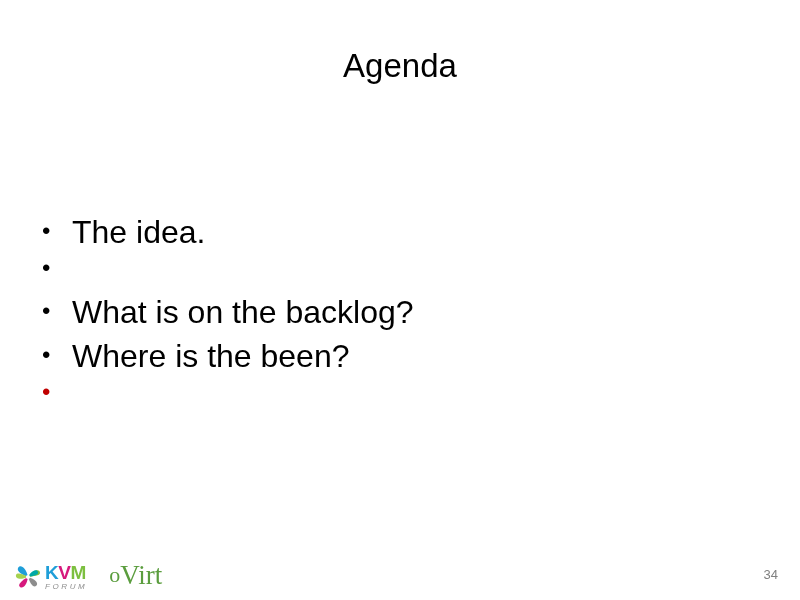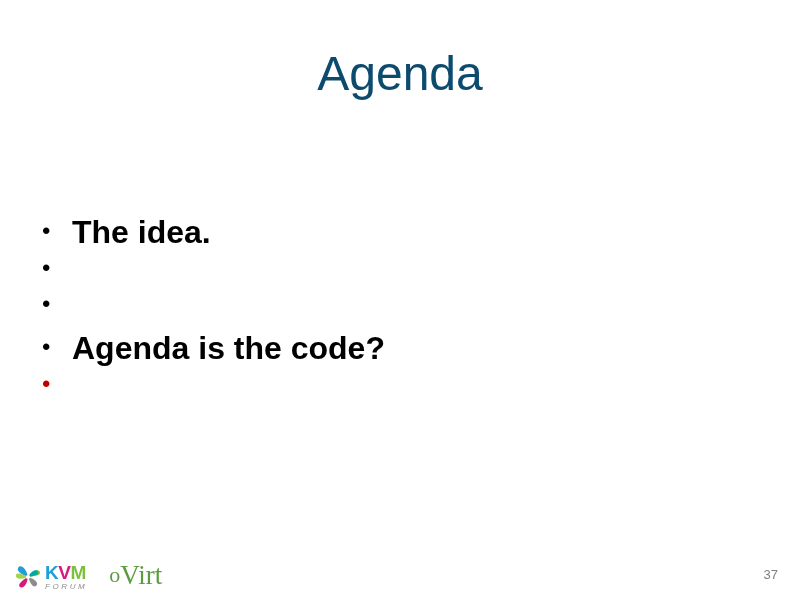--- a/index.html
+++ b/index.html
@@ -20,23 +20,23 @@
     background: #ffffff;
   }
 
   
   .title {
     position: absolute;
     top: 48px;
     left: 0;
     width: 800px;
     text-align: center;
-    font-size: 48px;
+    font-size: 33px;
     font-weight: 400;
-    color: #0c4a6e;
+    color: #000000;
     letter-spacing: 0px;
     line-height: 1.1;
   }
 
   
   .bullets {
     position: absolute;
     top: 216px;
     left: 42px;
     width: 680px;
@@ -54,21 +54,20 @@
     line-height: 1;
     color: #000000;
     text-align: left;
     position: relative;
     top: -4px;
   }
   .bullet-text {
     font-size: 32px;
     color: #000000;
     white-space: nowrap;
-    font-weight: bold;
   }
   .bullet-row.accent .bullet-marker,
   .bullet-row.accent .bullet-text {
     color: #c00000;
   }
 
   
   .footer {
     position: absolute;
     left: 0;
@@ -183,25 +182,26 @@
       <span class="bullet-marker">•</span>
       <span class="bullet-text">The idea.</span>
     </div>
 
     <div class="bullet-row">
       <span class="bullet-marker">•</span>
     </div>
 
     <div class="bullet-row">
       <span class="bullet-marker">•</span>
-    </div>
-
-    <div class="bullet-row">
-      <span class="bullet-marker">•</span>
-      <span class="bullet-text">Agenda is the code?</span>
+      <span class="bullet-text">What is on the backlog?</span>
+    </div>
+
+    <div class="bullet-row">
+      <span class="bullet-marker">•</span>
+      <span class="bullet-text">Where is the been?</span>
     </div>
 
     <div class="bullet-row accent">
       <span class="bullet-marker">•</span>
     </div>
 
   </div>
 
   <div class="footer">
 
@@ -232,17 +232,17 @@
       </div>
 
       <div class="ovirt-logo">
         <span class="o-small">o</span>
           <span>Virt</span>
       </div>
 
 
     </div>
 
-    <div class="page-number">37</div>
+    <div class="page-number">34</div>
 
   </div>
 
 </div>
 
 </body></html>

